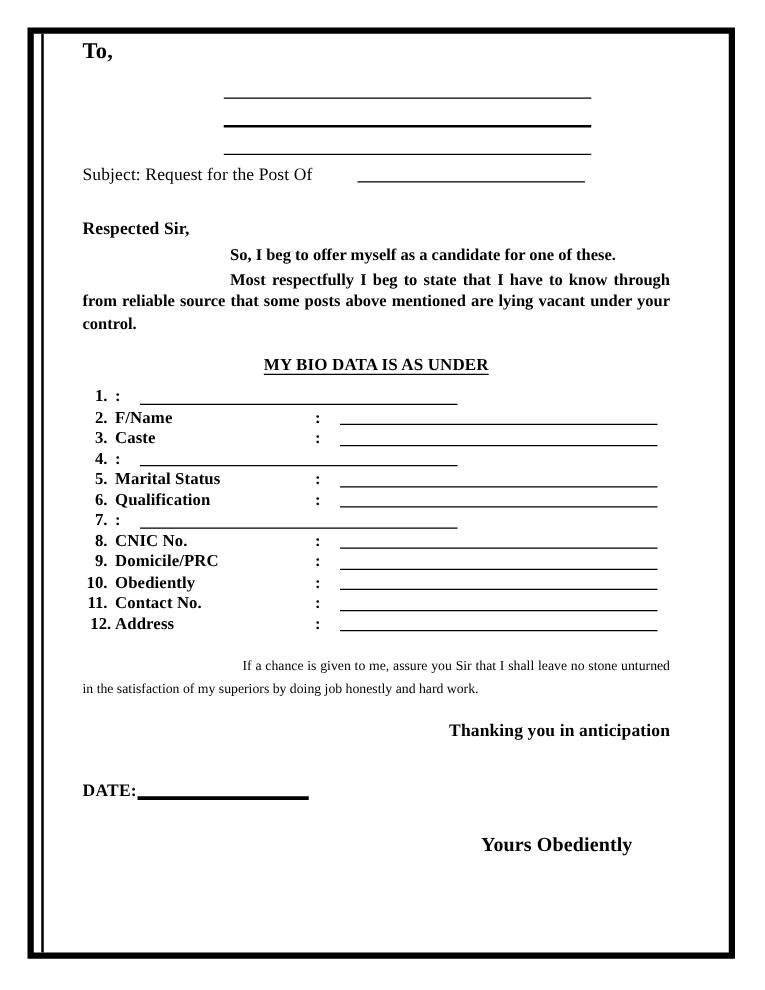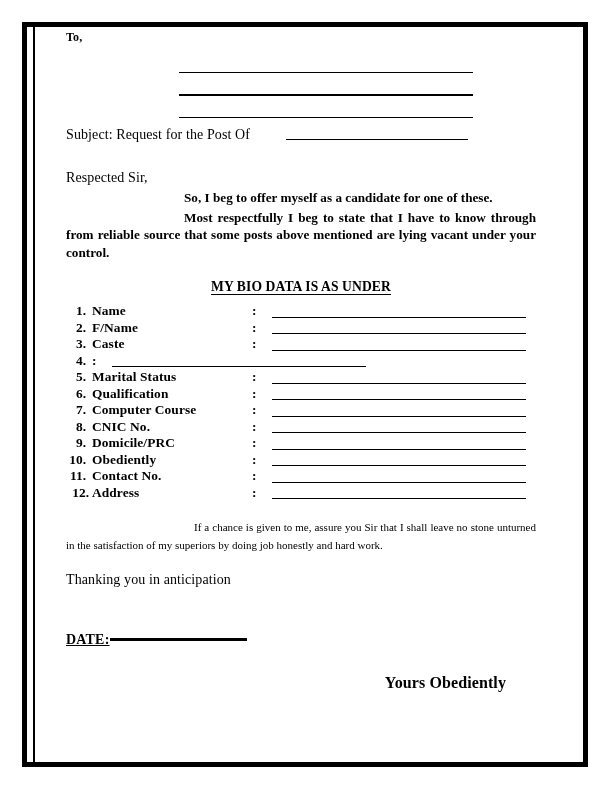--- a/index.html
+++ b/index.html
@@ -42,21 +42,21 @@
   #sheet {
     position: absolute;
     left: 44px;
     top: 30px;
     width: 516px;
     height: 726px;
   }
 
   
   .to-label {
-    font-size: 12px;
+    font-size: 18px;
     font-weight: bold;
     letter-spacing: .2px;
     margin: 0 0 6px 22px;
   }
   .to-lines {
     margin-left: 135px;
     width: 294px;
   }
   .to-line {
     height: 21px;
@@ -81,21 +81,21 @@
     margin-left: 36px;
     margin-bottom: 3px;
     border-bottom: 1.4px solid #000;
     height: 0;
   }
 
   
   .respected {
     margin: 27px 0 0 22px;
     font-size: 14px;
-    font-weight: normal;
+    font-weight: bold;
     letter-spacing: .1px;
   }
   .body-para {
     margin: 2px 0 0 22px;
     width: 470px;
     font-size: 13.2px;
     font-weight: bold;
     line-height: 17.5px;
     text-align: justify;
     text-indent: 118px;
@@ -165,32 +165,31 @@
     width: 470px;
     font-size: 11px;
     line-height: 17.5px;
     text-align: justify;
     text-indent: 128px;
   }
 
   .thanking {
     margin: 18px 0 0 22px;
     width: 470px;
-    text-align: left;
+    text-align: right;
     font-size: 14px;
-    font-weight: normal;
+    font-weight: bold;
     letter-spacing: .1px;
   }
 
   
   .date-row {
-    margin: 44px 0 0 22px;
+    margin: 32px 0 0 22px;
     display: flex;
-    align-items: center;
-    text-decoration: underline;
+    align-items: flex-end;
   }
   .date-label {
     font-size: 14px;
     font-weight: bold;
     letter-spacing: .2px;
   }
   .date-rule {
     width: 137px;
     height: 0;
     margin-bottom: 2px;
@@ -233,21 +232,20 @@
   <div class="body-para second">So, I beg to offer myself as a candidate for one of these.</div>
   <div class="body-para">Most respectfully I beg to state that I have to know through from reliable source that some posts above mentioned are lying vacant under your control.</div>
 
   <div class="biodata-heading">
     <span>MY BIO DATA IS AS UNDER</span>
   </div>
 
   <ul class="bio-list" id="bio-list">
       <li class="bio-row">
         <span class="bio-num">1.</span>
-        <span class="bio-label">Name</span>
         <span class="bio-colon">:</span>
         <span class="bio-rule"></span>
       </li>
       <li class="bio-row">
         <span class="bio-num">2.</span>
         <span class="bio-label">F/Name</span>
         <span class="bio-colon">:</span>
         <span class="bio-rule"></span>
       </li>
       <li class="bio-row">
@@ -268,21 +266,20 @@
         <span class="bio-rule"></span>
       </li>
       <li class="bio-row">
         <span class="bio-num">6.</span>
         <span class="bio-label">Qualification</span>
         <span class="bio-colon">:</span>
         <span class="bio-rule"></span>
       </li>
       <li class="bio-row">
         <span class="bio-num">7.</span>
-        <span class="bio-label">Computer Course</span>
         <span class="bio-colon">:</span>
         <span class="bio-rule"></span>
       </li>
       <li class="bio-row">
         <span class="bio-num">8.</span>
         <span class="bio-label">CNIC No.</span>
         <span class="bio-colon">:</span>
         <span class="bio-rule"></span>
       </li>
       <li class="bio-row">

